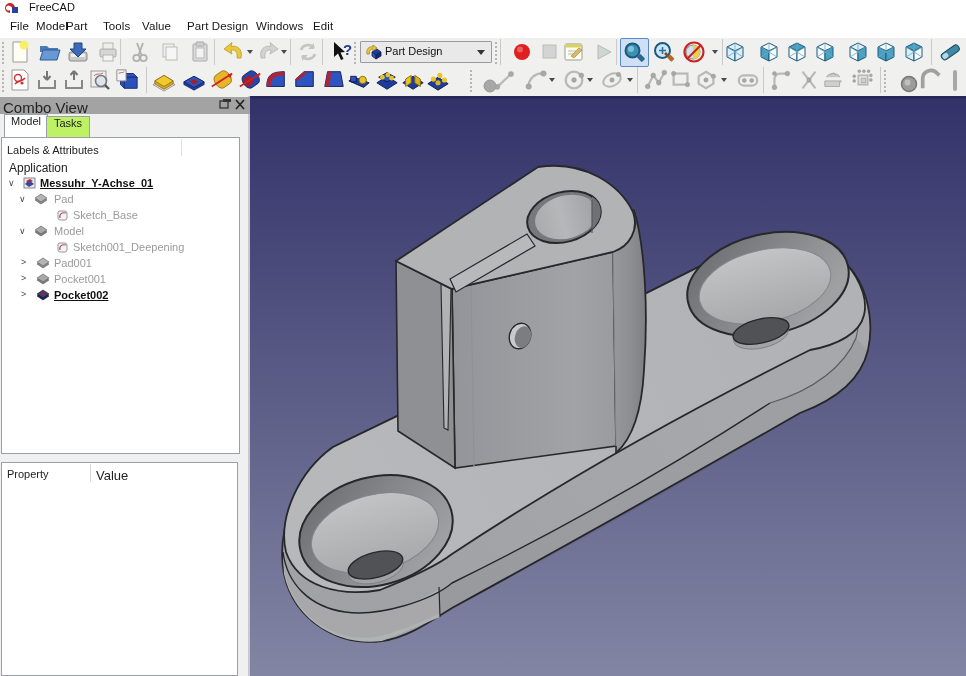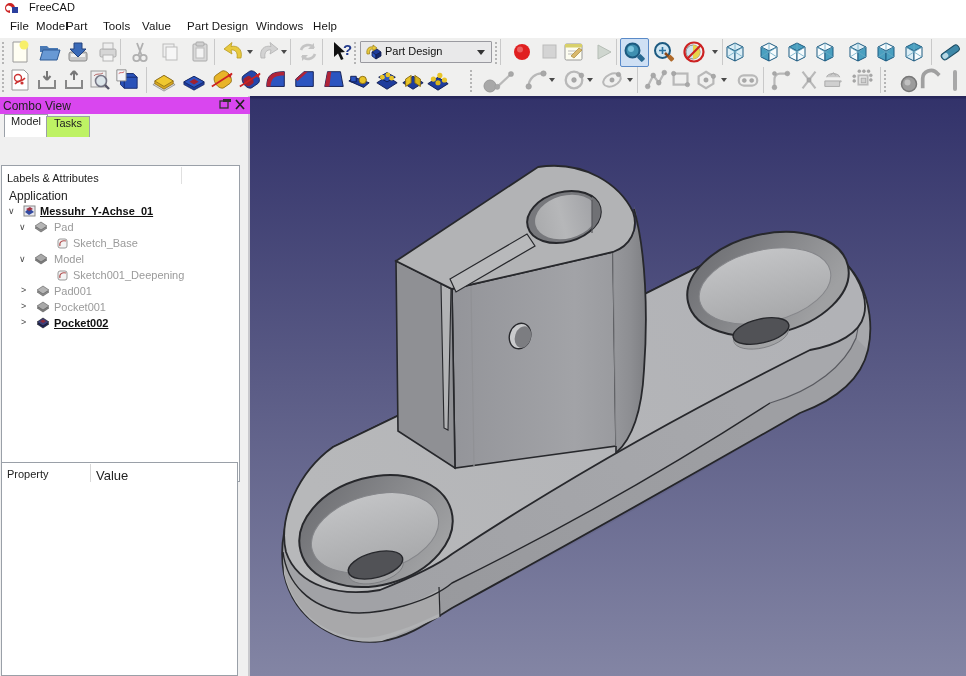--- a/index.html
+++ b/index.html
@@ -15,24 +15,24 @@
 #tbar{left:0;top:38px;width:966px;height:58px;background:#f0f0ef;border-bottom:1px solid #a8a8ab;}
 .grip{position:absolute;width:3px;border-left:2px dotted #b5b5b5;}
 .sep{position:absolute;width:1px;background:#c9c9c9;}
 .ticon{position:absolute;width:24px;height:24px;}
 .caret{position:absolute;width:0;height:0;border-left:3.5px solid transparent;border-right:3.5px solid transparent;border-top:4px solid #4a4a4a;}
 #combo{left:360px;top:41px;width:130px;height:20px;background:#e9e9ea;border:1px solid #9a9aa0;border-radius:1px;}
 #combo .ctext{position:absolute;left:24px;top:3px;font-size:11px;color:#111;}
 #combo .cdn{position:absolute;right:6px;top:8px;width:0;height:0;border-left:4px solid transparent;border-right:4px solid transparent;border-top:5px solid #333;}
 
 #dock{left:0;top:96px;width:250px;height:580px;background:#f0f0f0;}
-#dockhead{left:0;top:97px;width:250px;height:17px;background:#d946ef;font-size:12px;color:#222;}
+#dockhead{left:0;top:97px;width:250px;height:17px;background:#a3a3a3;font-size:15px;color:#222;}
 #tabs{left:0;top:114px;width:296px;height:23px;}
 .tab{position:absolute;top:0;height:22px;font-size:11px;color:#222;text-align:center;}
-#tree{left:1px;top:137px;width:239px;height:317px;background:#ffffff;border:1px solid #9aa0a8;box-sizing:border-box;margin-top:28px;}
+#tree{left:1px;top:137px;width:239px;height:317px;background:#ffffff;border:1px solid #9aa0a8;box-sizing:border-box;}
 #prop{left:1px;top:462px;width:237px;height:214px;background:#ffffff;border:1px solid #9aa0a8;box-sizing:border-box;}
 .trow{position:absolute;font-size:11px;color:#9a9a9a;white-space:nowrap;}
 .trow b{color:#111;text-decoration:underline;}
 .chev{position:absolute;font-size:9px;color:#4a4a4a;}
 
 #view{left:250px;top:96px;width:716px;height:580px;}
 </style>
 </head>
 <body>
 <div class="abs" id="titlebar"></div>
@@ -43,21 +43,21 @@
 </svg>
 <div class="abs" id="title-text">FreeCAD</div>
 <div class="abs" id="menubar">
  <div class="menu" style="left:10px">File</div>
  <div class="menu" style="left:36px">Model</div>
  <div class="menu" style="left:66px">Part</div>
  <div class="menu" style="left:103px">Tools</div>
  <div class="menu" style="left:142px">Value</div>
  <div class="menu" style="left:187px">Part Design</div>
  <div class="menu" style="left:256px">Windows</div>
- <div class="menu" style="left:313px">Help</div>
+ <div class="menu" style="left:313px">Edit</div>
 </div>
 <div class="abs" id="tbar"></div>
 <div id="ticons">
 <div class="grip" style="left:2px;top:42px;height:22px"></div>
 <div class="grip" style="left:2px;top:70px;height:22px"></div>
 <div class="grip" style="left:495px;top:42px;height:22px"></div>
 <div class="grip" style="left:354px;top:42px;height:22px"></div>
 <div class="grip" style="left:470px;top:70px;height:22px"></div>
 <div class="grip" style="left:884px;top:70px;height:22px"></div>
 <svg class="ticon" style="left:8px;top:40px" width="24" height="24" viewBox="0 0 24 24">

